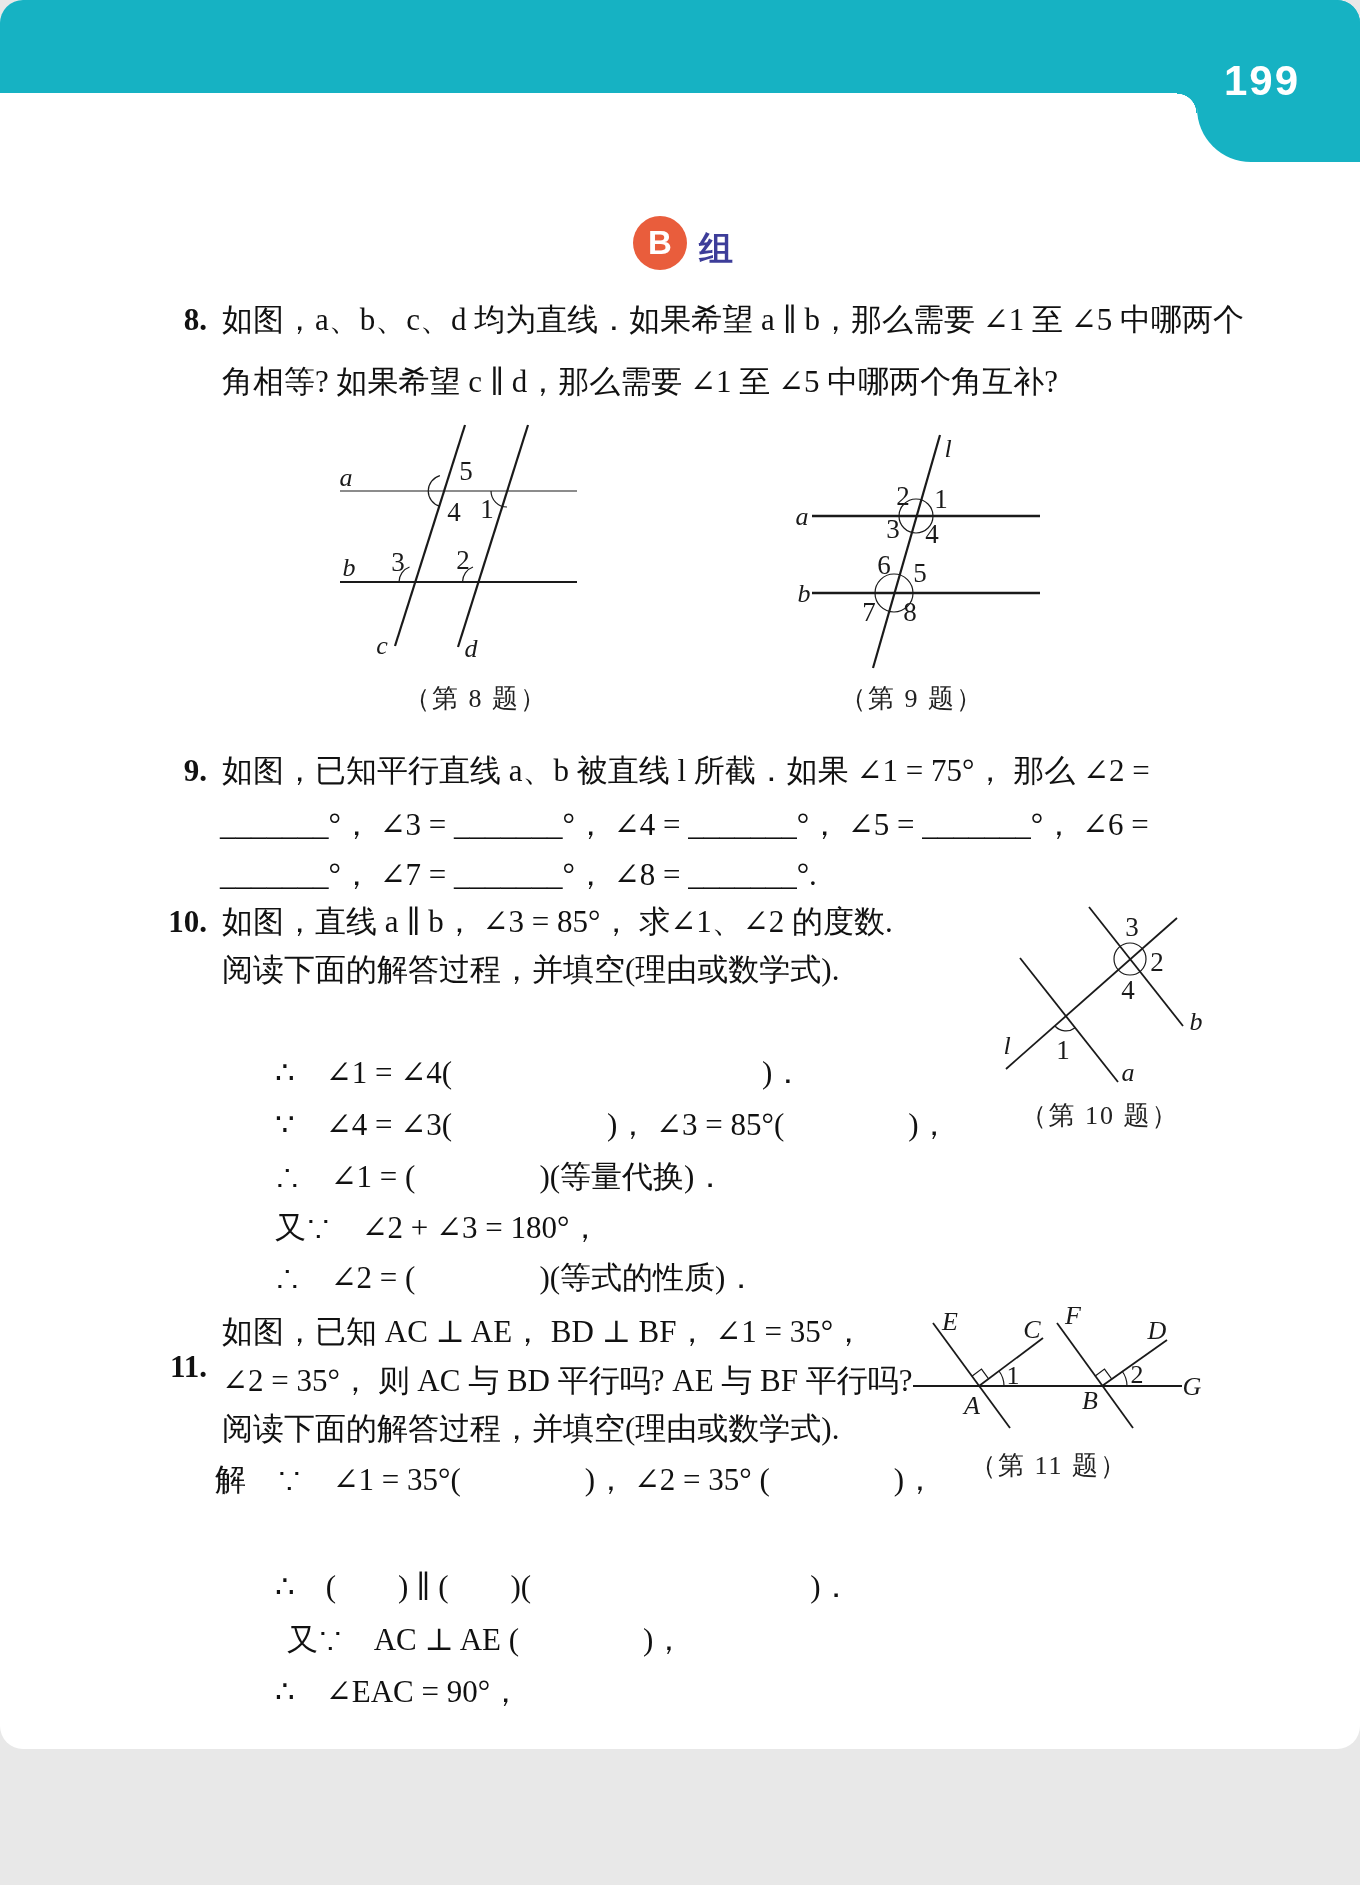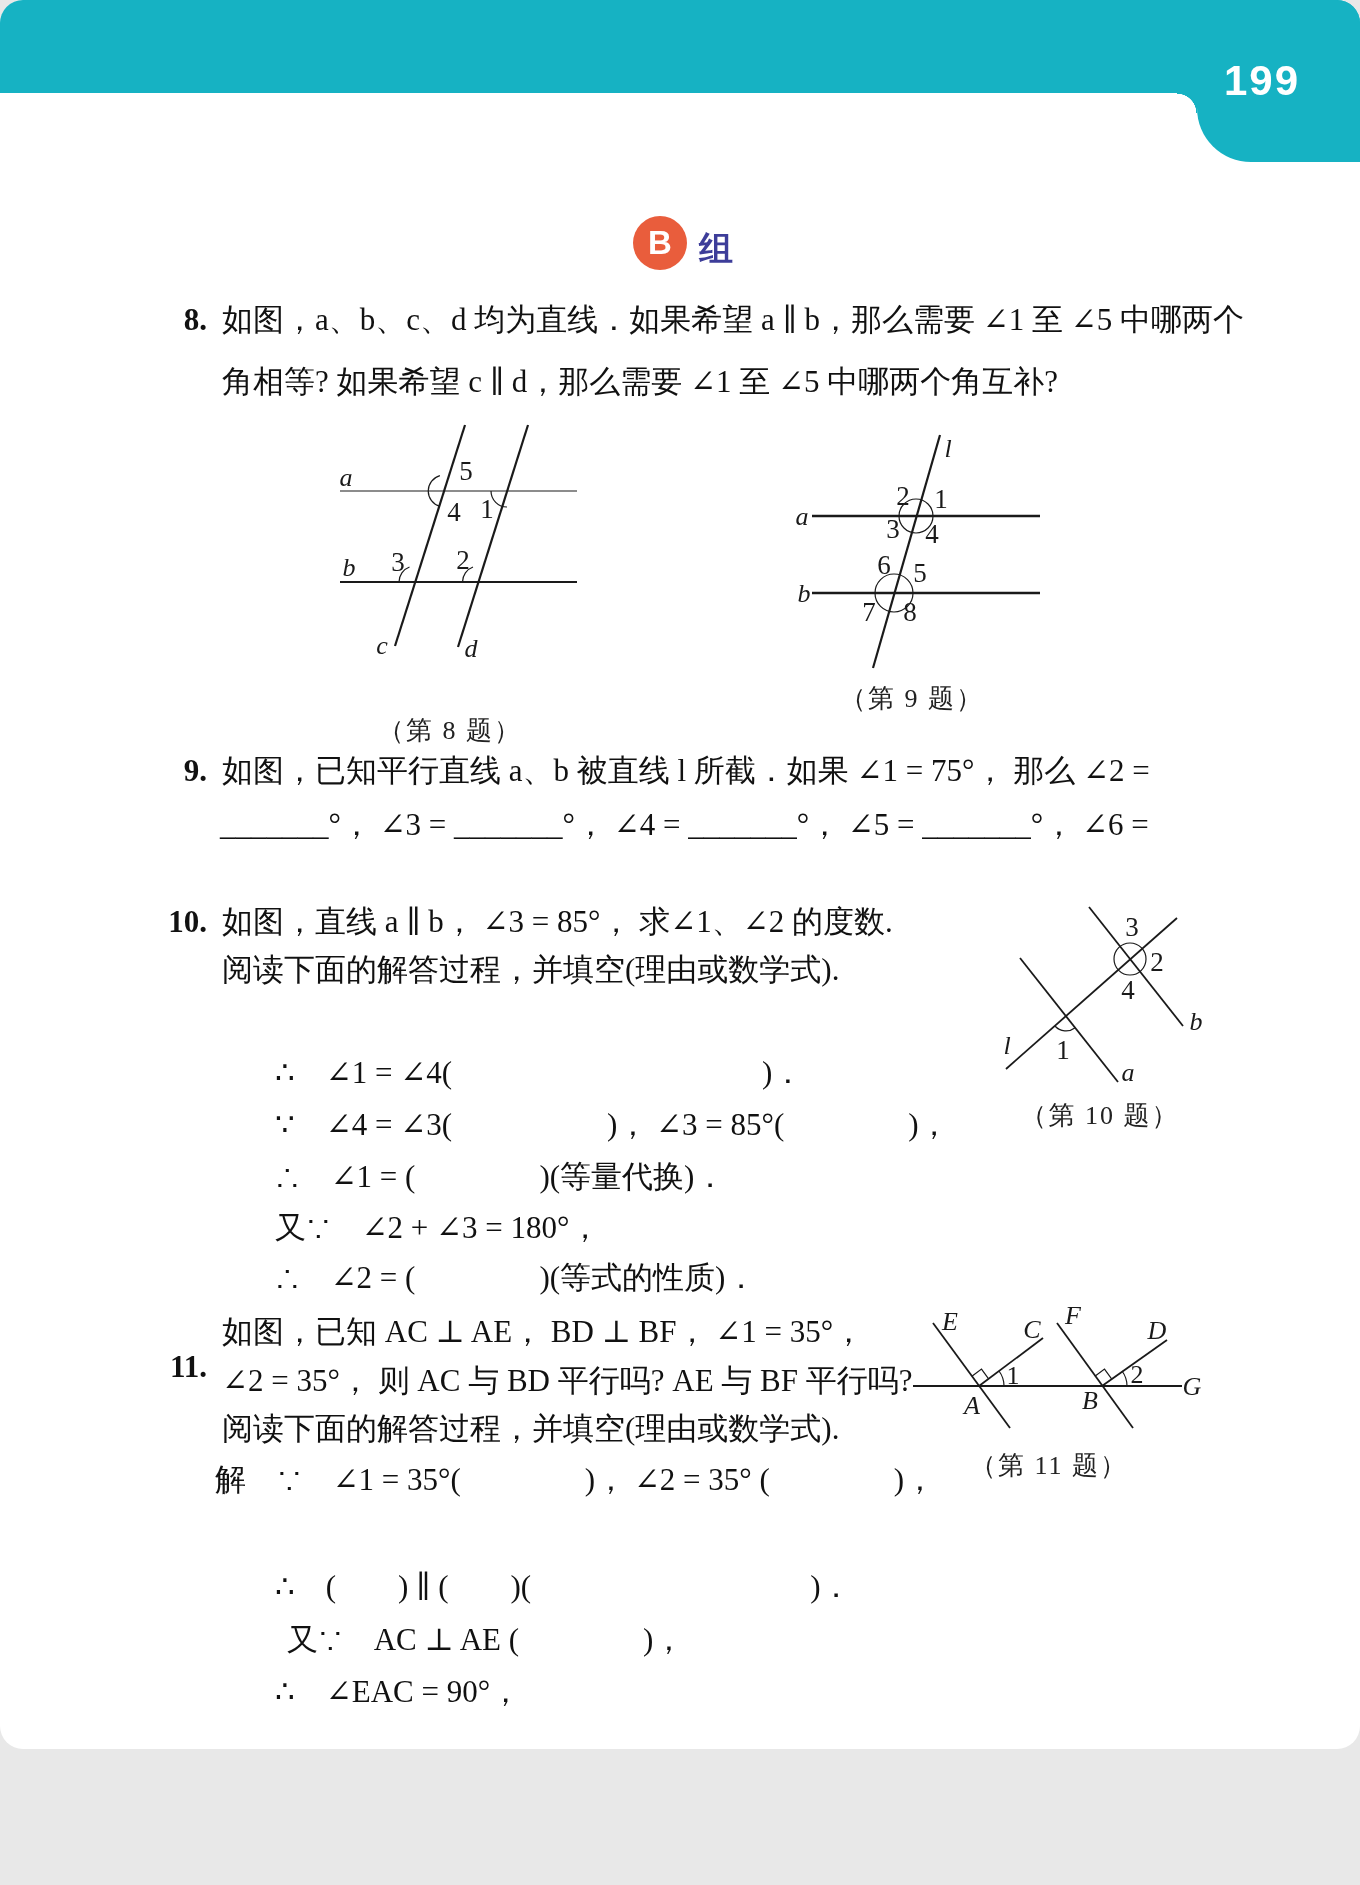--- a/index.html
+++ b/index.html
@@ -70,21 +70,21 @@
     <text class="lbl" x="16" y="71">a</text>
     <text class="lbl" x="19" y="161">b</text>
     <text class="lbl" x="52" y="239">c</text>
     <text class="lbl" x="141" y="242">d</text>
     <text x="136" y="65">5</text>
     <text x="124" y="106">4</text>
     <text x="157" y="103">1</text>
     <text x="68" y="156">3</text>
     <text x="133" y="154">2</text>
   </svg>
-  <div class="cap" style="left:360px;top:681px;margin-top:32px;">（第 8 题）</div>
+  <div class="cap" style="left:386px;top:681px;">（第 8 题）</div>
 
   <svg class="fig" style="left:795px;top:415px;" width="255" height="260" viewBox="0 0 255 260">
     <line x1="145" y1="20" x2="78" y2="253" stroke-width="2.2"></line>
     <line x1="17" y1="101" x2="245" y2="101" stroke-width="2.4"></line>
     <line x1="17" y1="178" x2="245" y2="178" stroke-width="2.4"></line>
     <circle cx="121" cy="101" r="17" stroke-width="1.2"></circle>
     <circle cx="99" cy="178" r="19" stroke-width="1.2"></circle>
     <text class="lbl" x="153" y="42">l</text>
     <text class="lbl" x="7" y="110">a</text>
     <text class="lbl" x="9" y="187">b</text>
@@ -95,20 +95,21 @@
     <text x="89" y="159">6</text>
     <text x="125" y="167">5</text>
     <text x="74" y="206">7</text>
     <text x="115" y="206">8</text>
   </svg>
   <div class="cap" style="left:822px;top:681px;">（第 9 题）</div>
 
   <div class="tl num" style="top:752px;">9.</div>
   <div class="tl" style="left:222px;top:752px;">如图，已知平行直线 a、b 被直线 l 所截．如果 ∠1 = 75°， 那么 ∠2 =</div>
   <div class="tl" style="left:220px;top:806px;">_______°，  ∠3 = _______°，  ∠4 = _______°，  ∠5 = _______°，  ∠6 =</div>
+  <div class="tl" style="left:220px;top:856px;">_______°，  ∠7 = _______°，  ∠8 = _______°.</div>
 
   <div class="tl num" style="top:903px;">10.</div>
   <div class="tl" style="left:222px;top:903px;">如图，直线 a ∥ b， ∠3 = 85°， 求∠1、∠2 的度数.</div>
   <div class="tl" style="left:222px;top:951px;">阅读下面的解答过程，并填空(理由或数学式).</div>
   <div class="tl" style="left:275px;top:1054px;">∴　∠1 = ∠4(　　　　　　　　　　)．</div>
   <div class="tl" style="left:275px;top:1106px;">∵　∠4 = ∠3(　　　　　)， ∠3 = 85°(　　　　)，</div>
   <div class="tl" style="left:275px;top:1158px;">∴　∠1 = (　　　　)(等量代换)．</div>
   <div class="tl" style="left:275px;top:1209px;">又∵　∠2 + ∠3 = 180°，</div>
   <div class="tl" style="left:275px;top:1259px;">∴　∠2 = (　　　　)(等式的性质)．</div>
 

